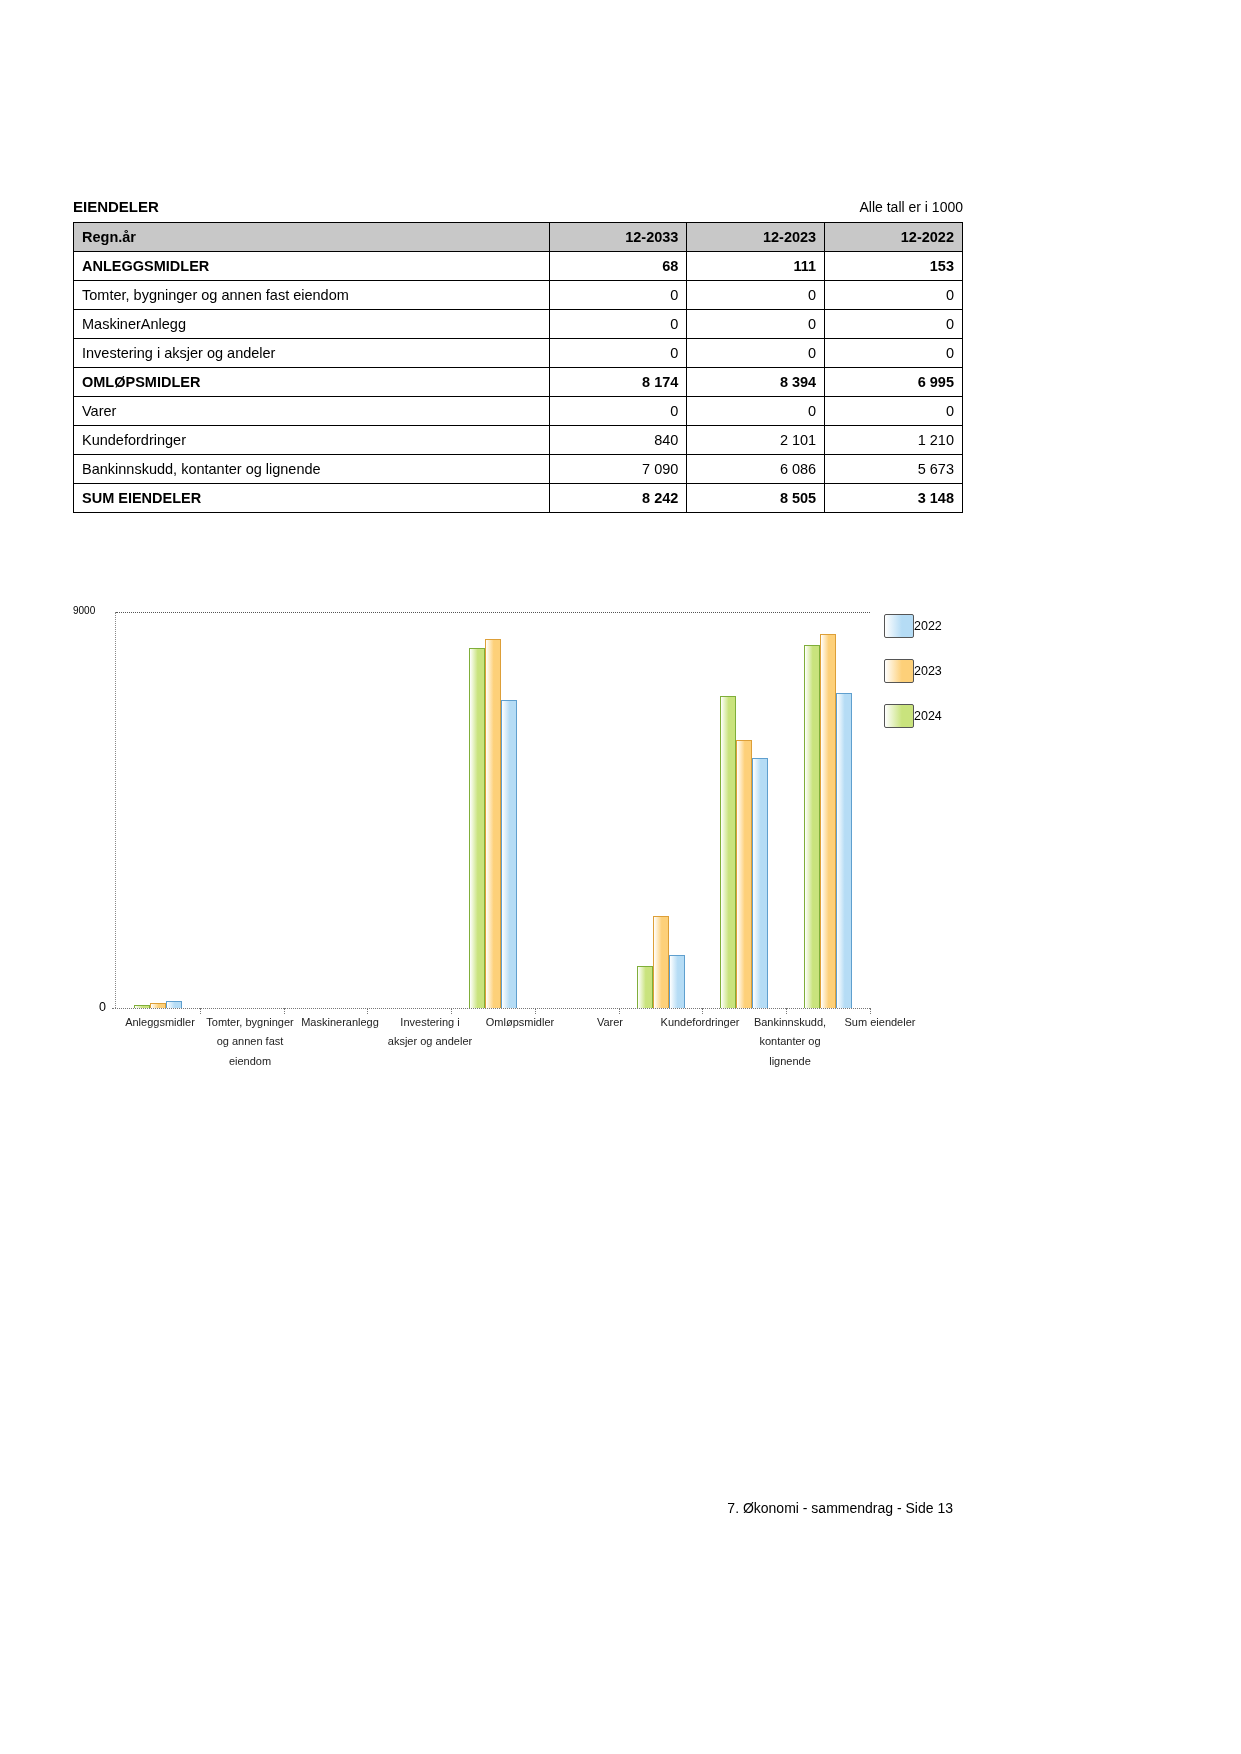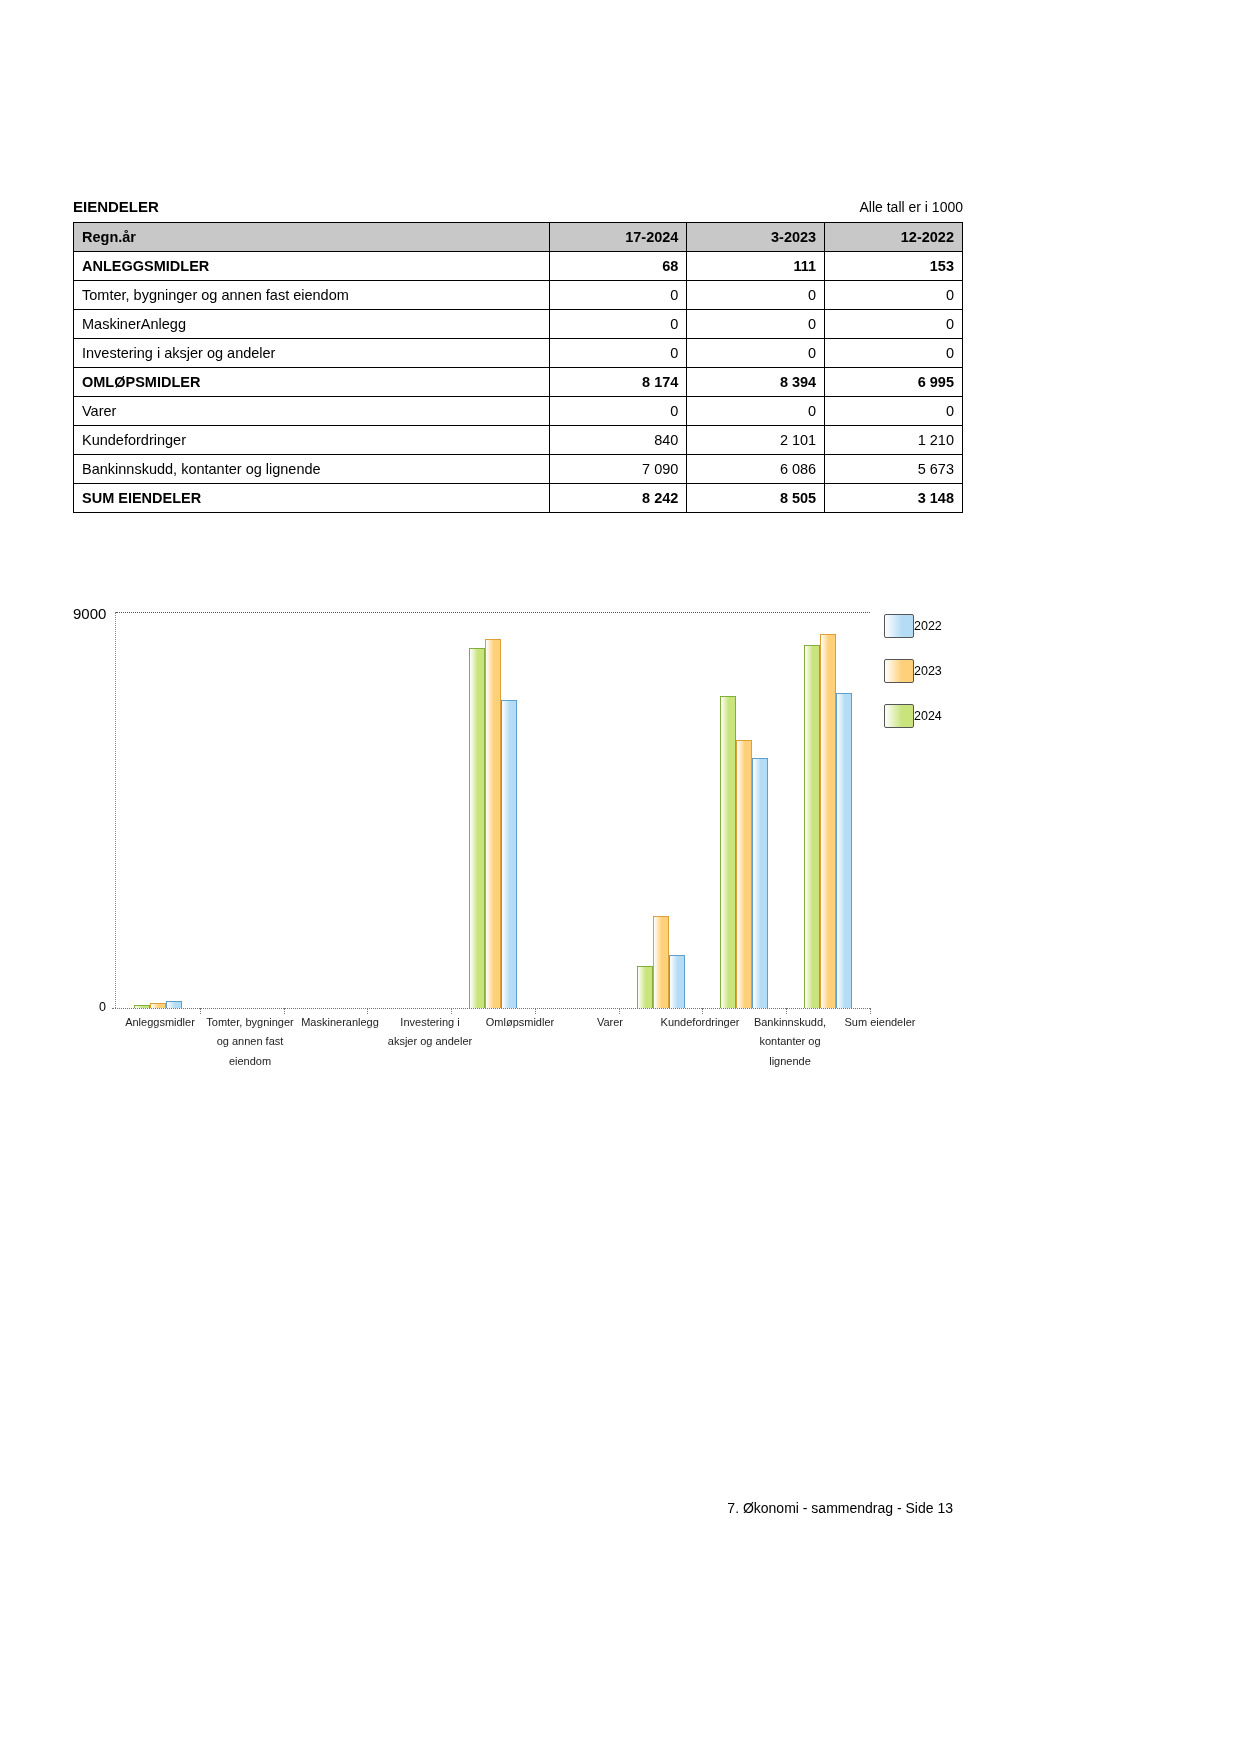--- a/index.html
+++ b/index.html
@@ -32,21 +32,21 @@
   table.fin col.c-label{width:53.5%;}
   table.fin col.c-num{width:15.5%;}
   tr.bold td{font-weight:bold;}
   
   .chart-block{position:absolute;left:65px;top:600px;width:1000px;}
   .chart-flex{display:flex;align-items:flex-start;}
   .chart-area{position:relative;margin-left:50px;margin-top:12px;width:755px;}
   .plot{position:relative;height:396px;border-left:1px dotted #888;}
   .topline{position:absolute;left:0;right:0;top:0;border-top:1px dotted #555;}
   .baseline{position:absolute;left:-4px;right:0;top:396px;border-top:1px dotted #777;}
-  .ylab-top{position:absolute;left:-42px;top:-7px;font-size:15px;}
+  .ylab-top{position:absolute;left:-42px;top:-7px;font-size:10px;}
   .ylab-bottom{position:absolute;left:-16px;top:388px;font-size:12.5px;}
   .groups{display:flex;height:100%;}
   .group{flex:1 1 0;display:flex;flex-direction:column;align-items:center;justify-content:flex-end;height:100%;position:relative;}
   .bars{display:flex;align-items:flex-end;}
   .bar{width:16px;box-sizing:border-box;border:1px solid;border-bottom:none;}
   .tick{position:absolute;top:396px;height:6px;border-left:1px dotted #777;}
   .cat-labels{display:flex;margin-top:5px;}
   .cat-slot{flex:1 1 0;display:flex;justify-content:center;}
   .cat-label{width:90px;font-size:11px;line-height:1.75;text-align:center;color:#222;}
   
@@ -71,22 +71,22 @@
     <table class="fin">
       <colgroup>
         <col class="c-label">
           <col class="c-num">
           <col class="c-num">
           <col class="c-num">
       </colgroup>
       <thead>
         <tr>
             <th class="label">Regn.år</th>
-            <th class="num">17-2024</th>
-            <th class="num">3-2023</th>
+            <th class="num">12-2033</th>
+            <th class="num">12-2023</th>
             <th class="num">12-2022</th>
           </tr>
       </thead>
       <tbody>
           <tr class="bold">
             <td>ANLEGGSMIDLER</td>
             <td class="num">68</td>
             <td class="num">111</td>
             <td class="num">153</td>
           </tr>

